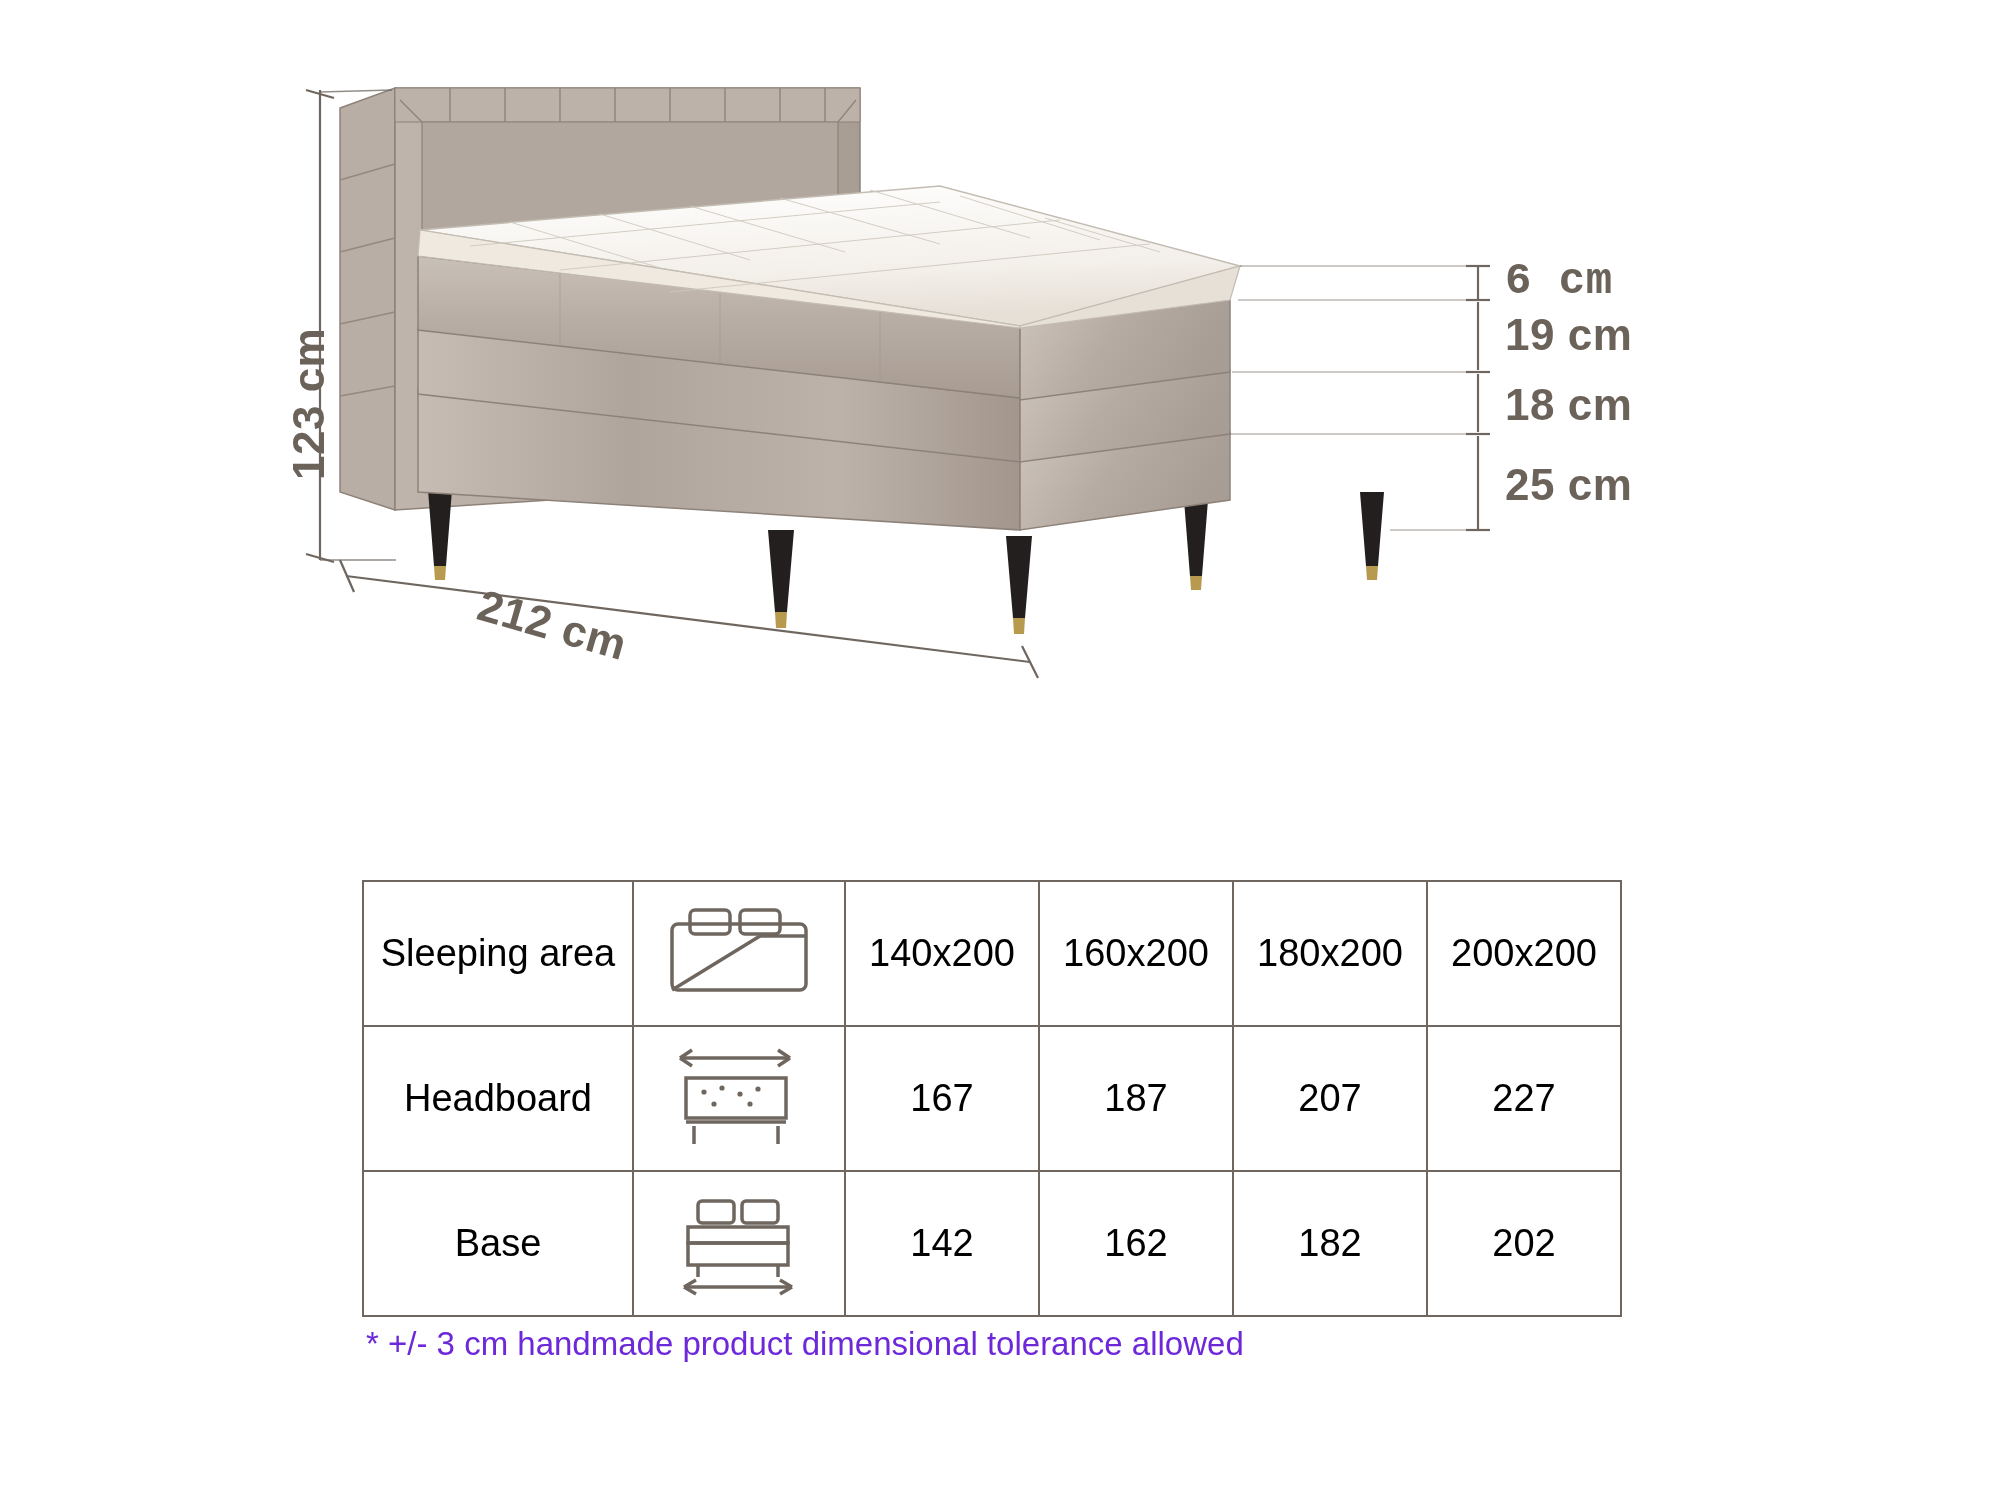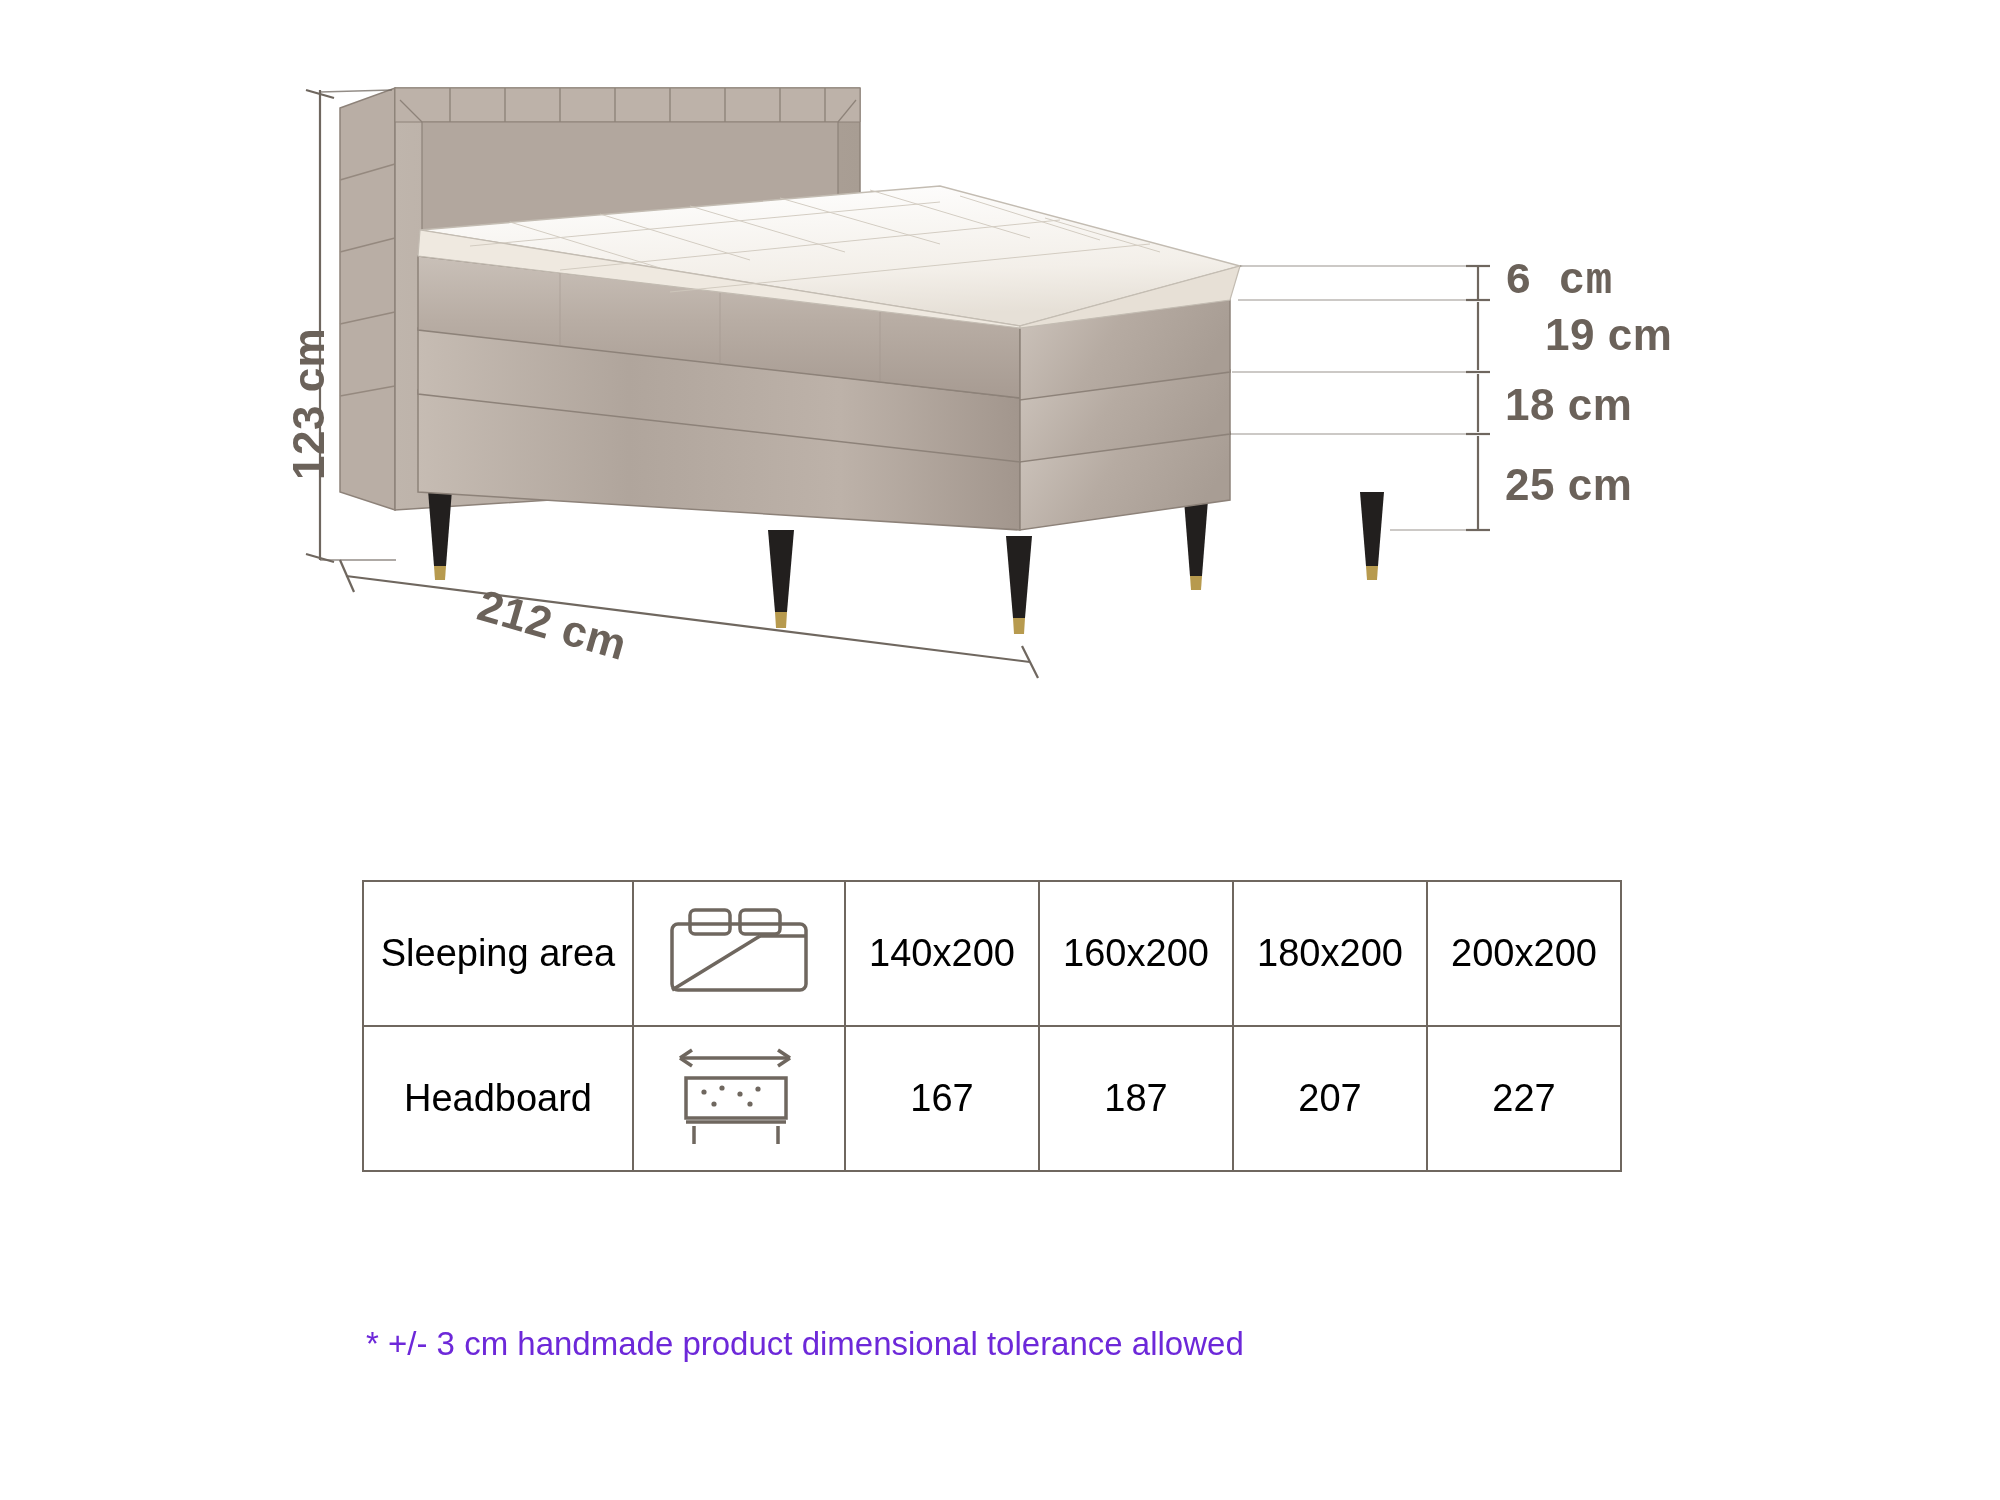--- a/index.html
+++ b/index.html
@@ -256,21 +256,21 @@
         <line x1="1166" y1="470" x2="1190" y2="470"></line>
       </g>
     </svg>
 
     
     <div class="dim-label vert" style="left: -16px; top: 420px;">123 cm</div>
 
     <div class="dim-label diag" style="left: 186px; top: 520px;">212 cm</div>
 
     <div class="dim-label" style="left: 1205px; top: 196px; font-family: Liberation Mono, monospace;">6 cm</div>
-    <div class="dim-label" style="left: 1205px; top: 250px; margin-left: 40px;">19 cm</div>
+    <div class="dim-label" style="left: 1205px; top: 250px;">19 cm</div>
     <div class="dim-label" style="left: 1205px; top: 320px;">18 cm</div>
     <div class="dim-label" style="left: 1205px; top: 400px;">25 cm</div>
   </div>
 
   <table class="spec-table">
     <tbody>
       <tr class="head">
         <td class="rowlabel">Sleeping area</td>
         <td class="iconcell">
           <div class="icon-wrap">
@@ -310,20 +310,41 @@
               </g>
             </svg>
           </div>
         </td>
         <td class="valcell">167</td>
         <td class="valcell">187</td>
         <td class="valcell">207</td>
         <td class="valcell">227</td>
       </tr>
 
+      <tr>
+        <td class="rowlabel">Base</td>
+        <td class="iconcell">
+          <div class="icon-wrap">
+            <svg width="150" height="110" viewBox="0 0 150 110">
+              <rect x="34" y="12" width="36" height="22" rx="4" fill="none" stroke="#6f675f" stroke-width="3.5"></rect>
+              <rect x="78" y="12" width="36" height="22" rx="4" fill="none" stroke="#6f675f" stroke-width="3.5"></rect>
+              <rect x="24" y="38" width="100" height="16" fill="none" stroke="#6f675f" stroke-width="3.5"></rect>
+              <rect x="24" y="54" width="100" height="22" fill="none" stroke="#6f675f" stroke-width="3.5"></rect>
+              <path d="M34 76 V88 M114 76 V88" stroke="#6f675f" stroke-width="3.5" fill="none"></path>
+              <path d="M20 98 H128" stroke="#6f675f" stroke-width="3.5" fill="none"></path>
+              <path d="M20 98 l12 -7 M20 98 l12 7" stroke="#6f675f" stroke-width="3.5" fill="none"></path>
+              <path d="M128 98 l-12 -7 M128 98 l-12 7" stroke="#6f675f" stroke-width="3.5" fill="none"></path>
+            </svg>
+          </div>
+        </td>
+        <td class="valcell">142</td>
+        <td class="valcell">162</td>
+        <td class="valcell">182</td>
+        <td class="valcell">202</td>
+      </tr>
     </tbody>
   </table>
 
   <div class="notes">
     <div>* +/- 3 cm handmade product dimensional tolerance allowed</div>
   </div>
 
 </div>
 
 </body></html>

